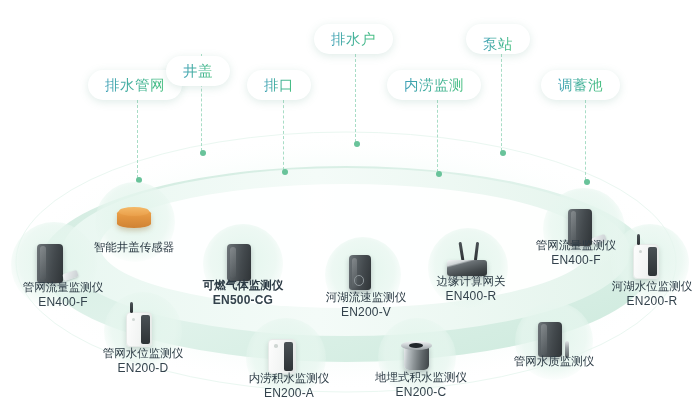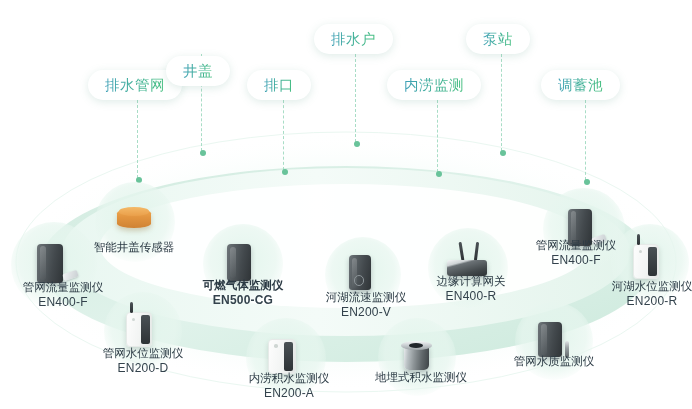--- a/index.html
+++ b/index.html
@@ -207,21 +207,21 @@
       </div>
       <div class="pill" style="left: 247px; top: 70px;">
         <span>排口</span>
       </div>
       <div class="pill" style="left: 314px; top: 24px;">
         <span>排水户</span>
       </div>
       <div class="pill" style="left: 387px; top: 70px;">
         <span>内涝监测</span>
       </div>
-      <div class="pill" style="left: 466px; top: 24px;">
+      <div class="pill" style="left: 466px; top: 24px; align-items: flex-end;">
         <span>泵站</span>
       </div>
       <div class="pill" style="left: 541px; top: 70px;">
         <span>调蓄池</span>
       </div>
     </div>
 
 
   <div id="devices">
       <div class="node" style="left: 0px; top: 0px;">
@@ -283,21 +283,21 @@
       </div>
       <div class="node" style="left: 0px; top: 0px;">
         <div class="halo" style="left: 378px; top: 318px; width: 78px; height: 78px;">
           <div class="dev" style="left: 0px; top: 0px; width: 78px; height: 78px;">
             <div class="cylinder" style="left: 25.74px; top: 25.74px; width: 24.96px; height: 26.52px;">
               <div class="lip"></div>
               <div class="hole"></div>
             </div>
           </div>
         </div>
-        <div class="cap" style="left: 358px; top: 370px; width: 126px;"><span>地埋式积水监测仪</span></div>
+        <div class="cap" style="left: 358px; top: 370px; width: 126px;"><span>地埋式积水监测仪</span><span class="mdl">EN200-C</span></div>
       </div>
       <div class="node" style="left: 0px; top: 0px;">
         <div class="halo" style="left: 428px; top: 228px; width: 80px; height: 80px;">
           <div class="dev" style="left: 0px; top: 0px; width: 80px; height: 80px;">
             <div class="ant" style="left: 32px; top: 13.6px; width: 2.56px; height: 19.2px; transform: rotate(-9deg);"></div>
             <div class="ant" style="left: 47.2px; top: 13.6px; width: 2.56px; height: 19.2px; transform: rotate(7deg);"></div>
             <div class="router" style="left: 19.2px; top: 32px; width: 40px; height: 16px;"></div>
           </div>
         </div>
         <div class="cap" style="left: 415px; top: 274px; width: 112px;"><span>边缘计算网关</span><span class="mdl">EN400-R</span></div>

